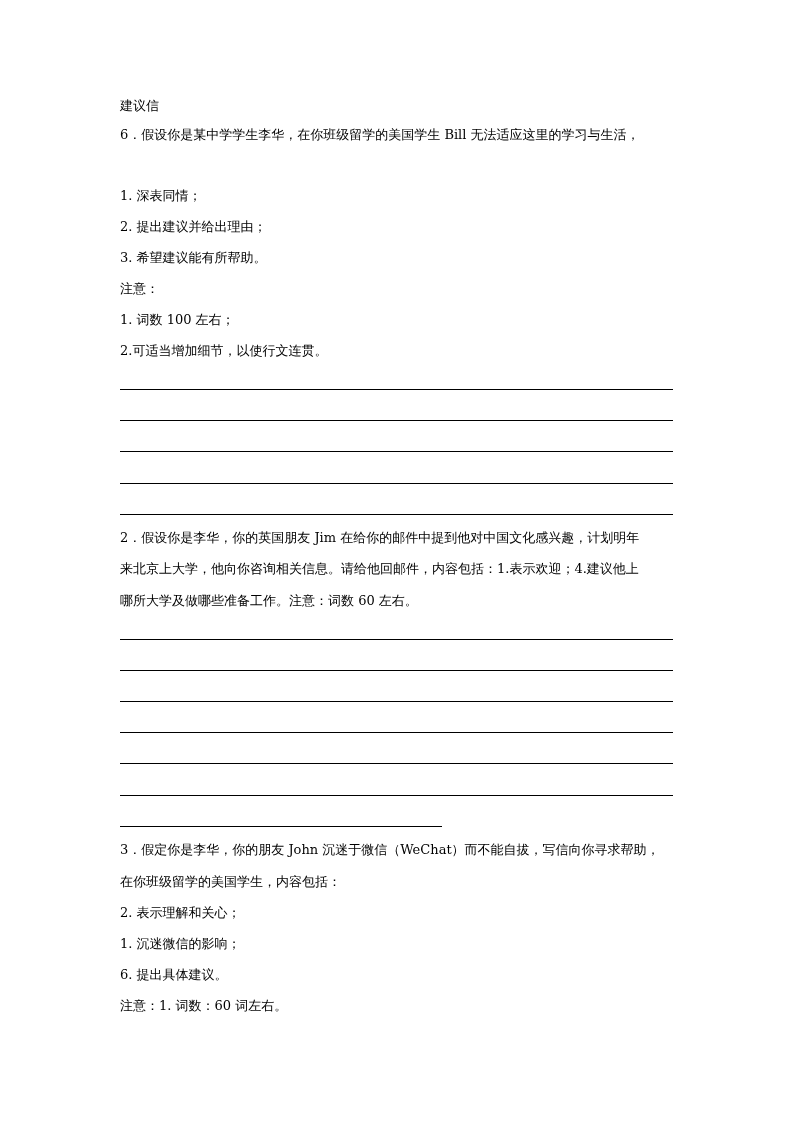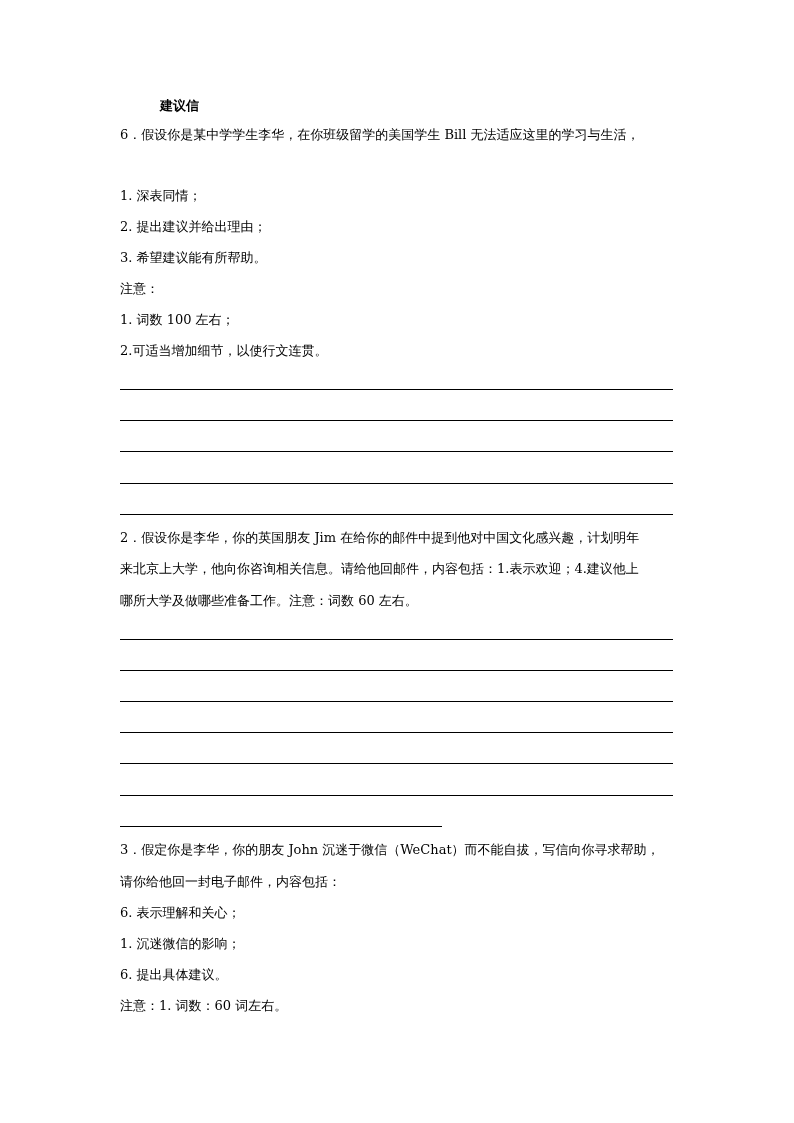--- a/index.html
+++ b/index.html
@@ -1,20 +1,20 @@
 <!DOCTYPE html>
 <html><head>
 <meta charset="utf-8">
 <style>
   html, body { margin: 0; padding: 0; background: #ffffff; }
   body { width: 794px; height: 1123px; position: relative; overflow: hidden;
          font-family: "DejaVu Serif", "Liberation Serif", serif; color: #000; }
   .page { position: absolute; left: 0; top: 0; width: 794px; height: 1123px; background: #fff; }
   .tline { position: absolute; left: 120px; font-size: 13px; line-height: 16px; white-space: nowrap; }
-  .title { font-weight: bold; margin-left: 40px; }
+  .title { font-weight: normal; }
   .rule { position: absolute; left: 120px; width: 553px; height: 0; border-top: 1.3px solid #000; }
   .rule.short { width: 322px; }
 </style>
 </head>
 <body>
 
 <div class="page">
   <div class="tline title" style="top:98px">建议信</div>
 
   <div class="tline" style="top:127px">6．假设你是某中学学生李华，在你班级留学的美国学生 Bill 无法适应这里的学习与生活，</div>
@@ -37,18 +37,18 @@
 
   <div class="rule" style="top:639px"></div>
   <div class="rule" style="top:670px"></div>
   <div class="rule" style="top:701px"></div>
   <div class="rule" style="top:732px"></div>
   <div class="rule" style="top:763px"></div>
   <div class="rule" style="top:795px"></div>
   <div class="rule short" style="top:826px"></div>
 
   <div class="tline" style="top:842px">3．假定你是李华，你的朋友 John 沉迷于微信（WeChat）而不能自拔，写信向你寻求帮助，</div>
-  <div class="tline" style="top:874px">请你给他回一封电子邮件，内容包括：</div>
-  <div class="tline" style="top:905px">6. 表示理解和关心；</div>
+  <div class="tline" style="top:874px">在你班级留学的美国学生，内容包括：</div>
+  <div class="tline" style="top:905px">2. 表示理解和关心；</div>
   <div class="tline" style="top:936px">1. 沉迷微信的影响；</div>
   <div class="tline" style="top:967px">6. 提出具体建议。</div>
   <div class="tline" style="top:998px">注意：1. 词数：60 词左右。</div>
 </div>
 
 </body></html>

